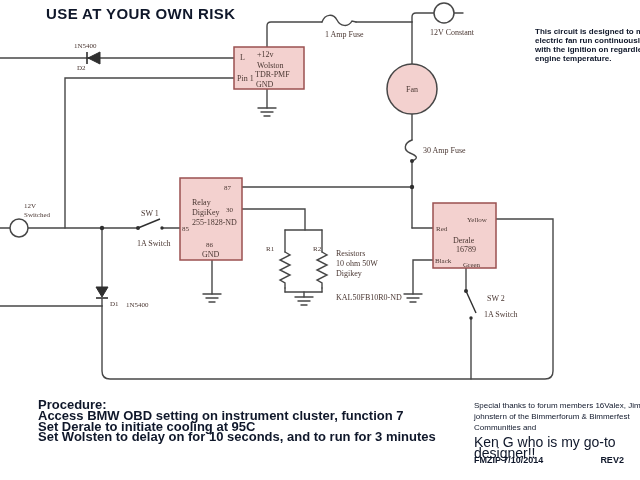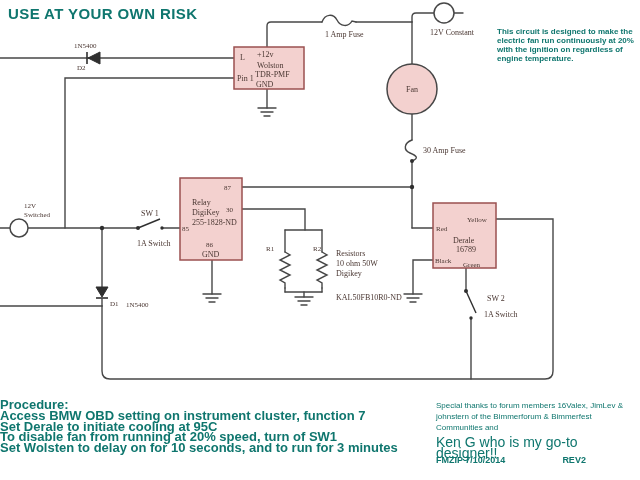--- a/index.html
+++ b/index.html
@@ -7,21 +7,21 @@
           font-family:"Liberation Sans",sans-serif;}
   #schematic{position:absolute;left:0;top:0;}
   .wire{stroke:#474747;stroke-width:1.4;fill:none;stroke-linecap:round;}
   .compbox{fill:#f3d1cf;stroke:#9b5050;stroke-width:1.5;}
   .node{fill:#2f2f2f;}
   .srccircle{fill:#ffffff;stroke:#474747;stroke-width:1.5;}
   .fancircle{fill:#f3d1cf;stroke:#474747;stroke-width:1.5;}
   .diode{fill:#2f2f2f;stroke:#2f2f2f;stroke-width:1;}
   svg text{font-family:"Liberation Serif",serif;fill:#4a3732;font-size:8px;}
   svg text.small{font-size:7px;}
-  .overlay{position:absolute;color:#0f766e;}
+  .overlay{position:absolute;color:#0f172a;margin-left:38px;}
   #title{left:8px;top:5px;font-size:15px;font-weight:bold;letter-spacing:.4px;}
   #notes{left:497px;top:27px;width:138px;font-size:8px;font-weight:bold;line-height:9px;}
   #notes .para{margin:0 0 9px 0;}
   #procedure{left:0;top:400px;font-size:13px;font-weight:bold;line-height:10.8px;}
   #credits{left:436px;top:400px;width:190px;font-size:8px;font-weight:normal;line-height:11px;}
   #credits .highlight{font-size:14px;margin-top:4px;}
   #footer{left:436px;top:455px;font-size:9px;font-weight:bold;display:flex;gap:57px;}
 </style>
 </head>
 <body>
@@ -165,21 +165,20 @@
   <div id="title" class="overlay">USE AT YOUR OWN RISK</div>
 
   <div id="notes" class="overlay">
     <div class="para">This circuit is designed to make the electric fan run continuously at 20% with the ignition on regardless of engine temperature.</div>
   </div>
 
   <div id="procedure" class="overlay">
     <div>Procedure:</div>
     <div>Access BMW OBD setting on instrument cluster, function 7</div>
     <div>Set Derale to initiate cooling at 95C</div>
-    <div>To disable fan from running at 20% speed, turn of SW1</div>
     <div>Set Wolsten to delay on for 10 seconds, and to run for 3 minutes</div>
   </div>
 
   <div id="credits" class="overlay">
     <div>Special thanks to forum members 16Valex, JimLev &amp; johnstern of the Bimmerforum &amp; Bimmerfest Communities and</div>
     <div class="highlight">Ken G who is my go-to designer!!</div>
   </div>
 
   <div id="footer" class="overlay">
     <span>FMZIP 7/10/2014</span>

